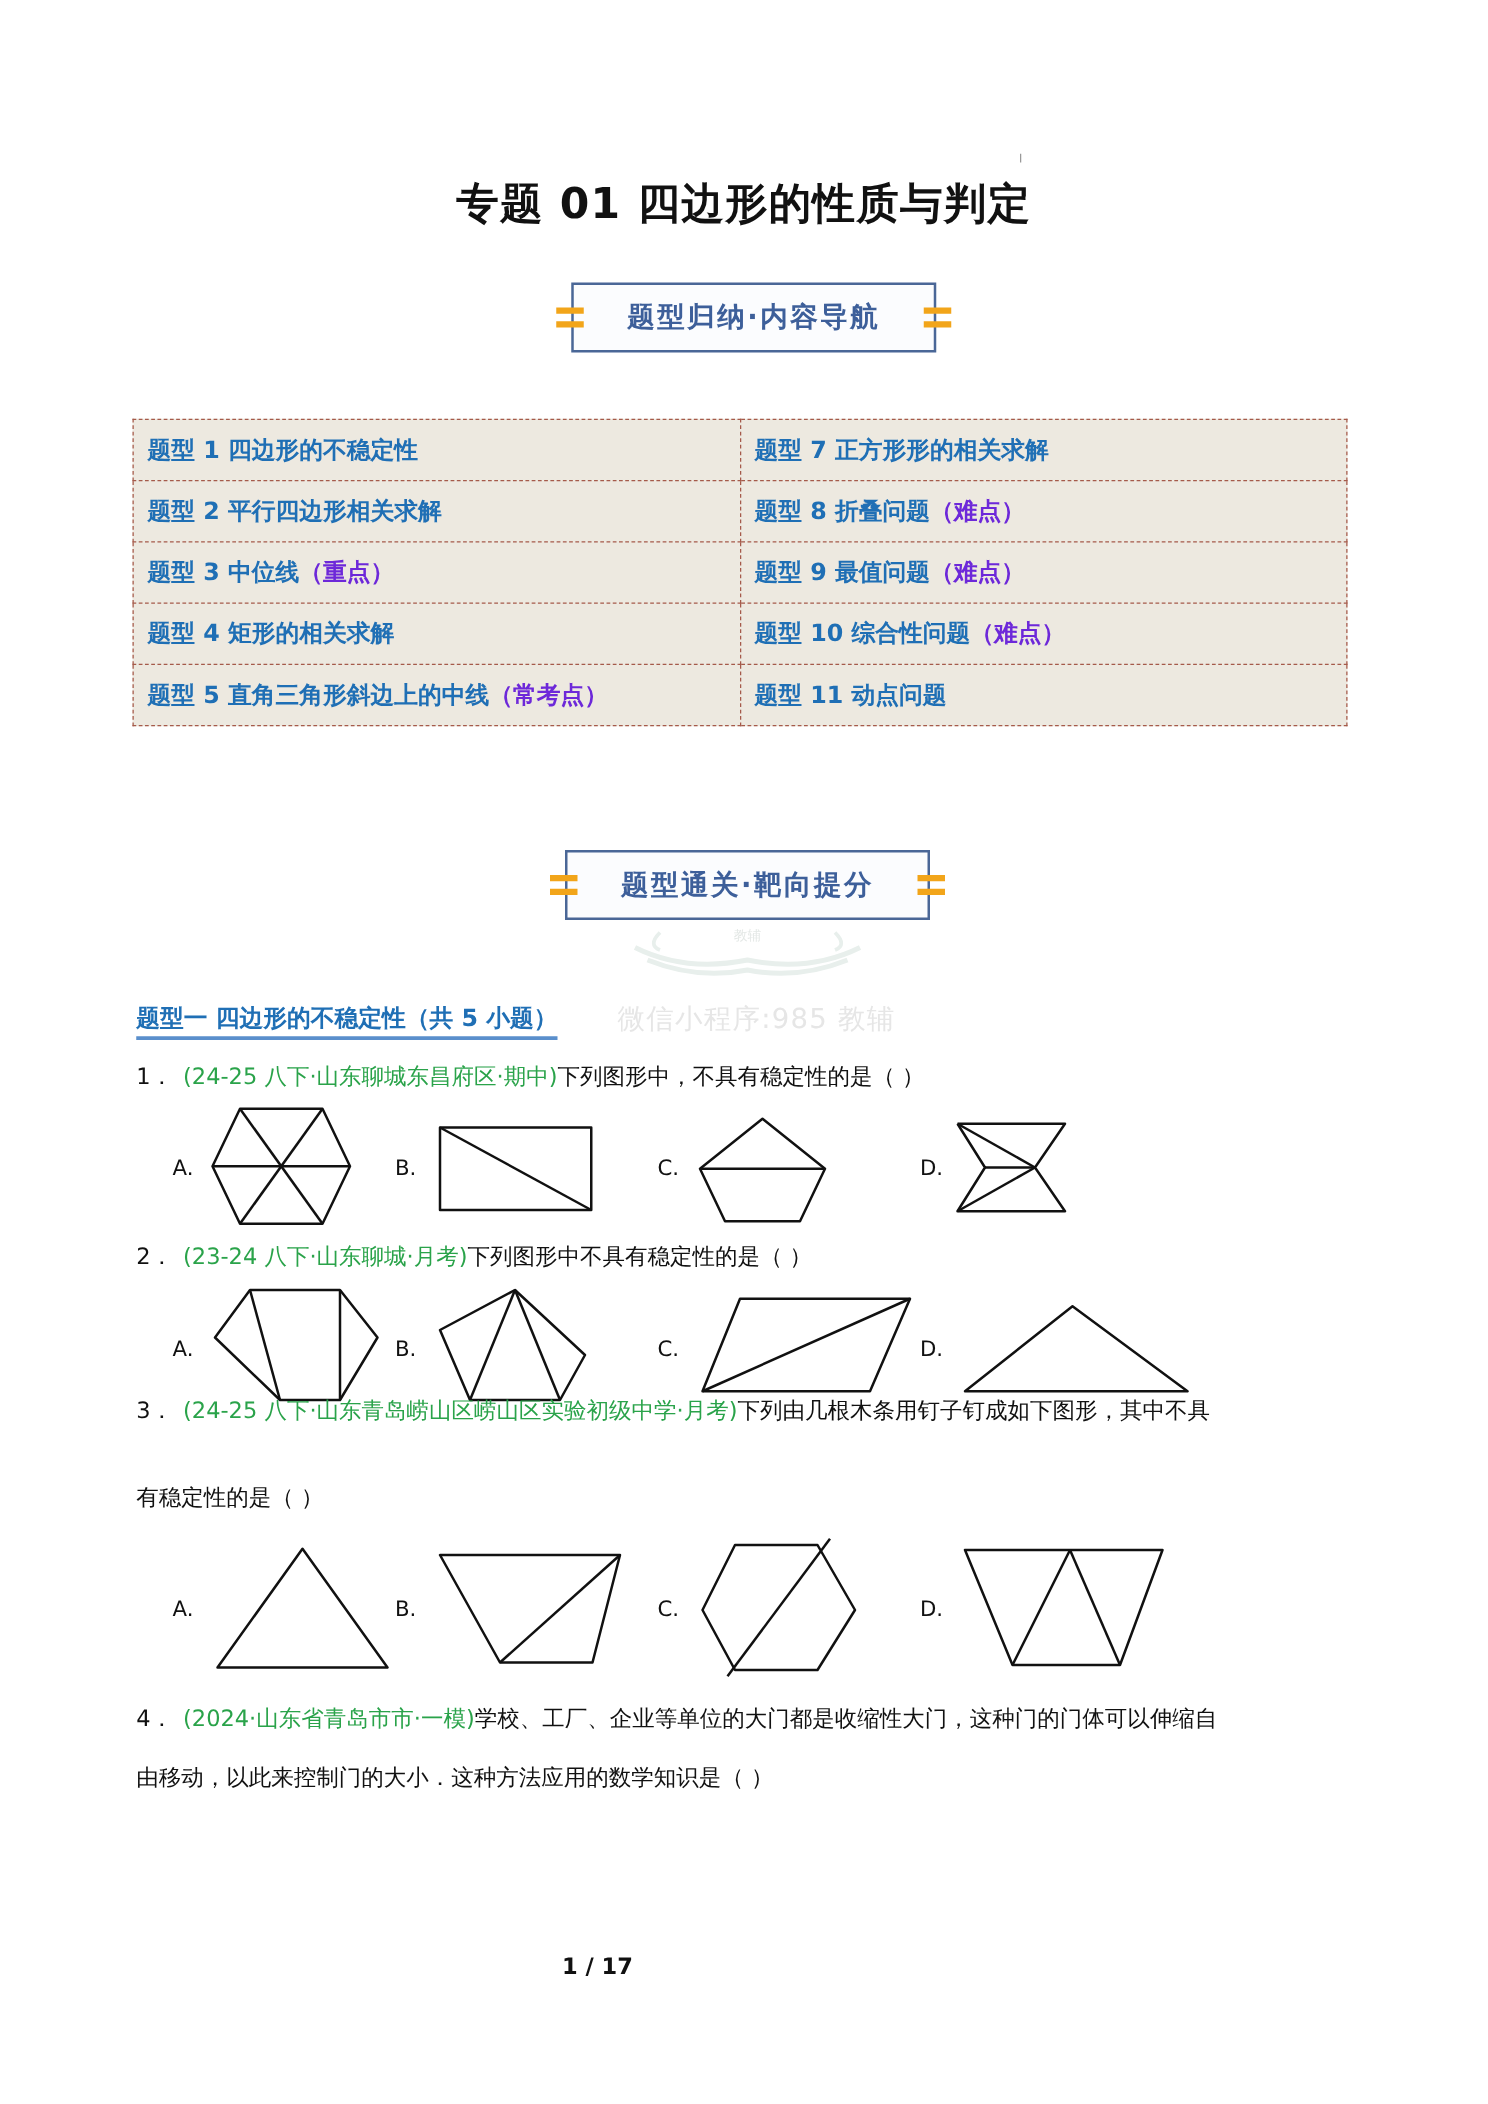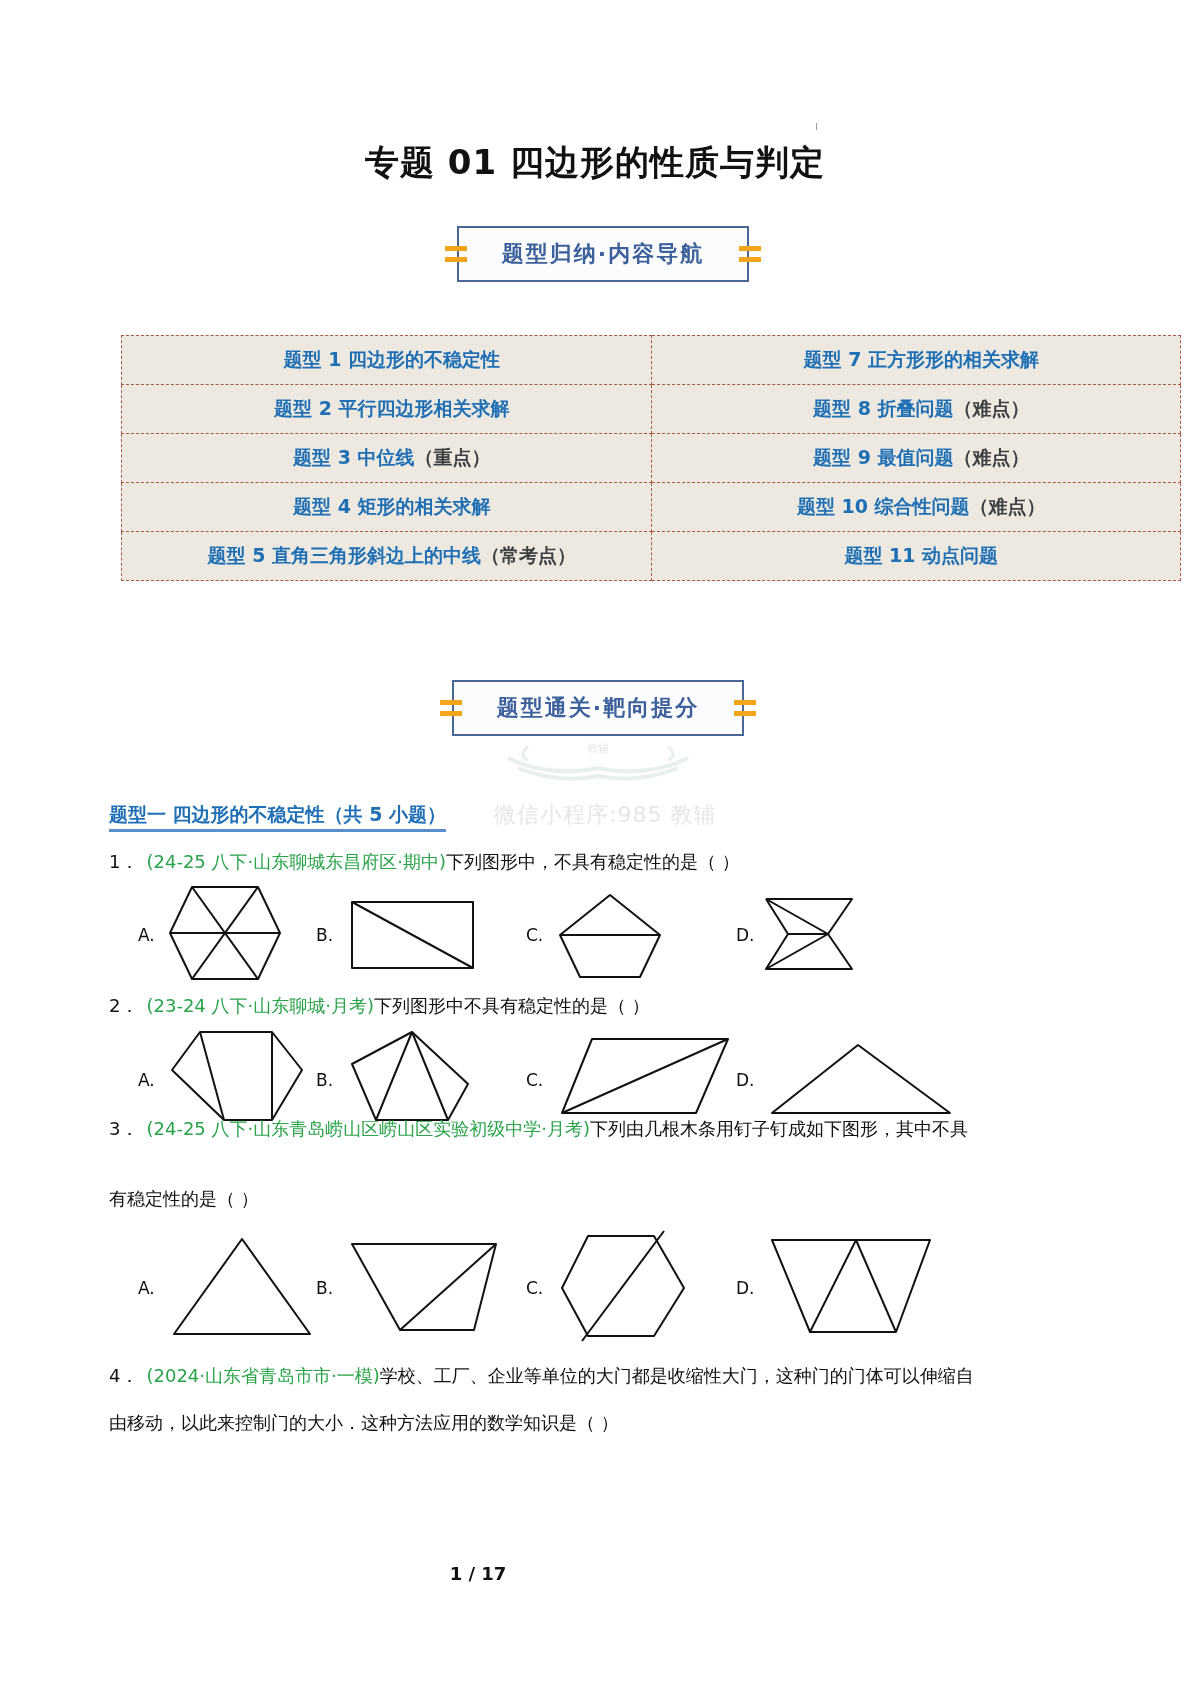--- a/index.html
+++ b/index.html
@@ -9,23 +9,23 @@
   .tick-mark { left:816px; top:123px; width:1px; height:7px; background:#999; }
   .title { left:0; width:1190px; top:140px; text-align:center; font-size:34px; font-weight:bold; letter-spacing:1px; color:#111; }
   .banner { height:56px; border:2px solid #4a6797; background:#fbfcfe; display:flex; align-items:center; justify-content:center;
             font-size:22px; font-weight:bold; color:#3d5f9a; letter-spacing:2px; box-sizing:border-box; }
   .banner-1 { left:457px; top:226px; width:292px; }
   .banner-2 { left:452px; top:680px; width:292px; }
   .eq { position:absolute; top:50%; transform:translateY(-50%); width:22px; height:16px; }
   .eq::before, .eq::after { content:""; position:absolute; left:0; width:22px; height:5px; background:#f2a51a; }
   .eq::before { top:0; } .eq::after { bottom:0; }
   .eq.left { left:-14px; } .eq.right { right:-14px; }
-  .toc { left:121px; top:335px; width:1060px; border-collapse:collapse; background:#ede9e0;text-align:center; }
+  .toc { left:106px; top:335px; width:972px; border-collapse:collapse; background:#ede9e0; }
   .toc td { border:1px dashed #a55a4a; height:48px; padding:0 0 0 11px; font-size:19px; font-weight:bold; color:#1f6fb5; width:50%; vertical-align:middle; }
-  .tag { color:#404040; }
+  .tag { color:#6d28d9; }
   .section-head { left:109px; top:802px; font-size:19px; font-weight:bold; color:#1f6fb5; border-bottom:3px solid #5a8fcc; padding-bottom:1px; }
   .wm-text { left:494px; top:800px; font-size:22px; color:#e6e6e6; letter-spacing:1px; }
   .wm-logo { left:488px; top:738px; width:220px; height:44px; }
   .q { left:109px; font-size:18px; line-height:20px; color:#111; white-space:nowrap; }
   .src { color:#2aa34a; }
   .qnum { margin-right:8px; }
   .opt-label { font-size:17px; color:#111; }
   svg.shape { position:absolute; overflow:visible; }
   svg.shape path, svg.shape line, svg.shape polygon, svg.shape polyline { fill:none; stroke:#111; stroke-width:2; stroke-linejoin:round; }
   .pagenum { left:0; width:956px; top:1563px; text-align:center; font-size:18px; font-weight:bold; color:#111; }

